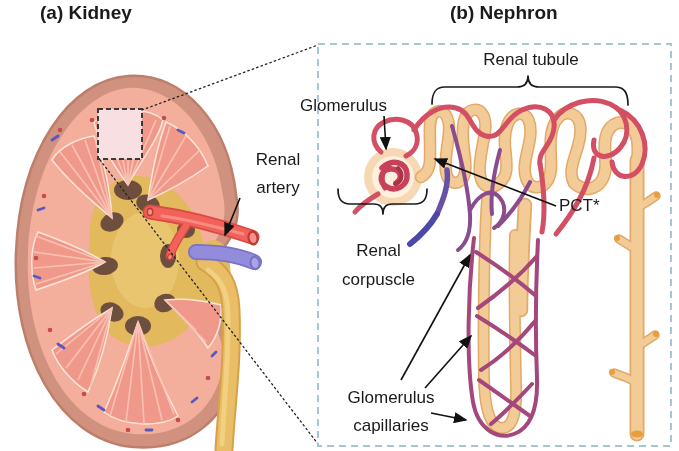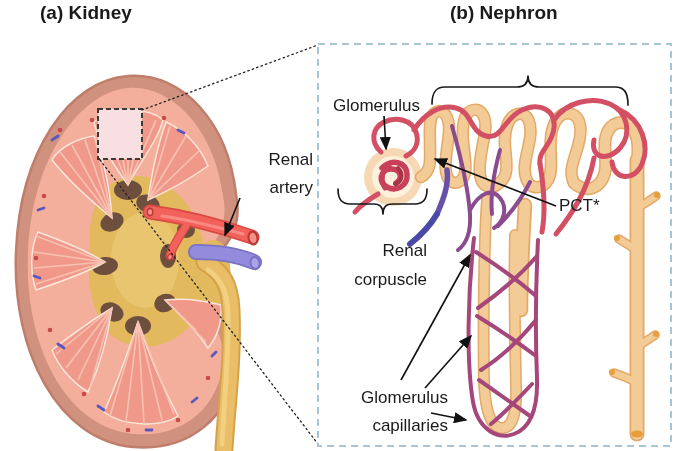--- a/index.html
+++ b/index.html
@@ -1,21 +1,21 @@
 <!DOCTYPE html>
 <html><head>
 <meta charset="utf-8">
 <style>
   html,body{margin:0;padding:0;background:#fff;}
   #stage{position:relative;width:679px;height:451px;background:#ffffff;overflow:hidden;
          font-family:"Liberation Sans","DejaVu Sans",sans-serif;color:#1a1a1a;}
   #art{position:absolute;left:0;top:0;}
   .lbl{position:absolute;font-size:17px;line-height:1.62;color:#1a1a1a;white-space:nowrap;}
   .ttl{position:absolute;font-size:19px;font-weight:bold;white-space:nowrap;}
-  .wrap{white-space:normal;text-align:right;}
+  .wrap{white-space:normal;text-align:center;}
 </style>
 </head>
 <body>
 
 <div id="stage">
 
 <svg id="art" width="679" height="451" viewBox="0 0 679 451">
   <defs>
     <marker id="ah" markerWidth="9" markerHeight="7" refX="7.5" refY="3.5" orient="auto">
       <path d="M0,0 L8.5,3.5 L0,7 Z" fill="#111"></path>
@@ -223,21 +223,22 @@
     <path d="M425,388 L471,336" marker-end="url(#ah)"></path>
     <path d="M431,413 L466,420" marker-end="url(#ah)"></path>
   </g>
 </svg>
 
   <div class="ttl" style="left:40px;top:2px;width:126px;">(a) Kidney</div>
   <div class="ttl" style="left:450px;top:2px;width:130px;">(b) Nephron</div>
 
   <div class="lbl wrap" style="left:243px;top:146px;width:70px;">Renal artery</div>
 
-
-  <div class="lbl" style="left:333px;top:92px;">Glomerulus</div>
+  <div class="lbl" style="left:468px;top:46px;width:126px;text-align:center;">Renal tubule</div>
+
+  <div class="lbl" style="left:300px;top:92px;">Glomerulus</div>
 
   <div class="lbl" style="left:559px;top:192px;">PCT*</div>
 
   <div class="lbl wrap" style="left:330px;top:237px;width:97px;line-height:1.7;">Renal corpuscle</div>
 
   <div class="lbl wrap" style="left:334px;top:384px;width:114px;line-height:1.65;">Glomerulus capillaries</div>
 </div>
 
 </body></html>

